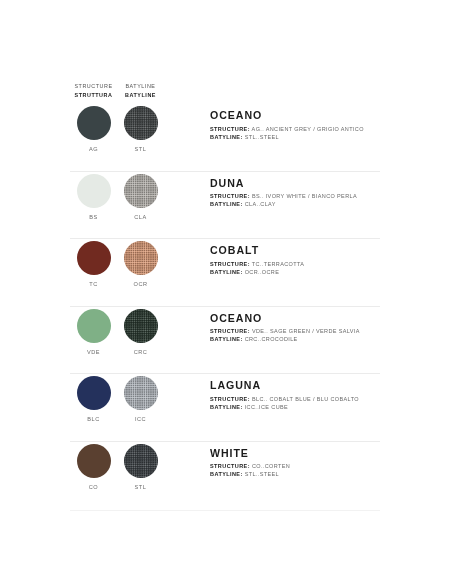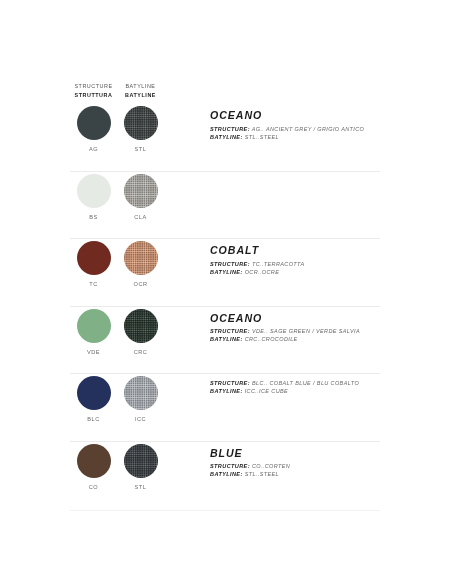--- a/index.html
+++ b/index.html
@@ -112,21 +112,20 @@
     font-size: 5.6px;
     letter-spacing: 0.5px;
     color: #6d6d6d;
     text-align: center;
     white-space: nowrap;
   }
 
   .info {
     padding-top: 6px;
     flex: 1;
-    font-style: italic;
   }
   .info-title {
     font-size: 10.6px;
     font-weight: bold;
     letter-spacing: 0.95px;
     color: #1c1c1c;
     line-height: 12px;
     margin-bottom: 3.5px;
   }
   .info-line {
@@ -200,20 +199,31 @@
       <div class="swatch-group">
         <div class="swatch-cell">
           <div class="swatch" style="background-color: rgb(229, 234, 229);"></div>
           <span class="swatch-code">BS</span>
         </div>
         <div class="swatch-cell">
           <div class="swatch mesh" style="background-color: rgb(182, 179, 174);"></div>
           <span class="swatch-code">CLA</span>
         </div>
       </div>
+      <div class="info">
+        <div class="info-title">DUNA</div>
+        <div class="info-line">
+          <span class="lbl">STRUCTURE</span><span class="lbl">:</span>
+          <span class="val">BS.. IVORY WHITE / BIANCO PERLA</span>
+        </div>
+        <div class="info-line">
+          <span class="lbl">BATYLINE</span><span class="lbl">:</span>
+          <span class="val">CLA..CLAY</span>
+        </div>
+      </div>
     </div>
 
     <div class="row">
       <div class="row-divider"></div>
       <div class="swatch-group">
         <div class="swatch-cell">
           <div class="swatch" style="background-color: rgb(113, 42, 32);"></div>
           <span class="swatch-code">TC</span>
         </div>
         <div class="swatch-cell">
@@ -265,20 +275,21 @@
         <div class="swatch-cell">
           <div class="swatch" style="background-color: rgb(36, 49, 92);"></div>
           <span class="swatch-code">BLC</span>
         </div>
         <div class="swatch-cell">
           <div class="swatch mesh" style="background-color: rgb(178, 183, 189);"></div>
           <span class="swatch-code">ICC</span>
         </div>
       </div>
       <div class="info">
+        <div class="info-title">LAGUNA</div>
         <div class="info-line">
           <span class="lbl">STRUCTURE</span><span class="lbl">:</span>
           <span class="val">BLC.. COBALT BLUE / BLU COBALTO</span>
         </div>
         <div class="info-line">
           <span class="lbl">BATYLINE</span><span class="lbl">:</span>
           <span class="val">ICC..ICE CUBE</span>
         </div>
       </div>
     </div>
@@ -289,21 +300,21 @@
         <div class="swatch-cell">
           <div class="swatch" style="background-color: rgb(90, 64, 48);"></div>
           <span class="swatch-code">CO</span>
         </div>
         <div class="swatch-cell">
           <div class="swatch mesh" style="background-color: rgb(61, 66, 70);"></div>
           <span class="swatch-code">STL</span>
         </div>
       </div>
       <div class="info">
-        <div class="info-title">BLUE</div>
+        <div class="info-title">WHITE</div>
         <div class="info-line">
           <span class="lbl">STRUCTURE</span><span class="lbl">:</span>
           <span class="val">CO..CORTEN</span>
         </div>
         <div class="info-line">
           <span class="lbl">BATYLINE</span><span class="lbl">:</span>
           <span class="val">STL..STEEL</span>
         </div>
       </div>
     </div>

